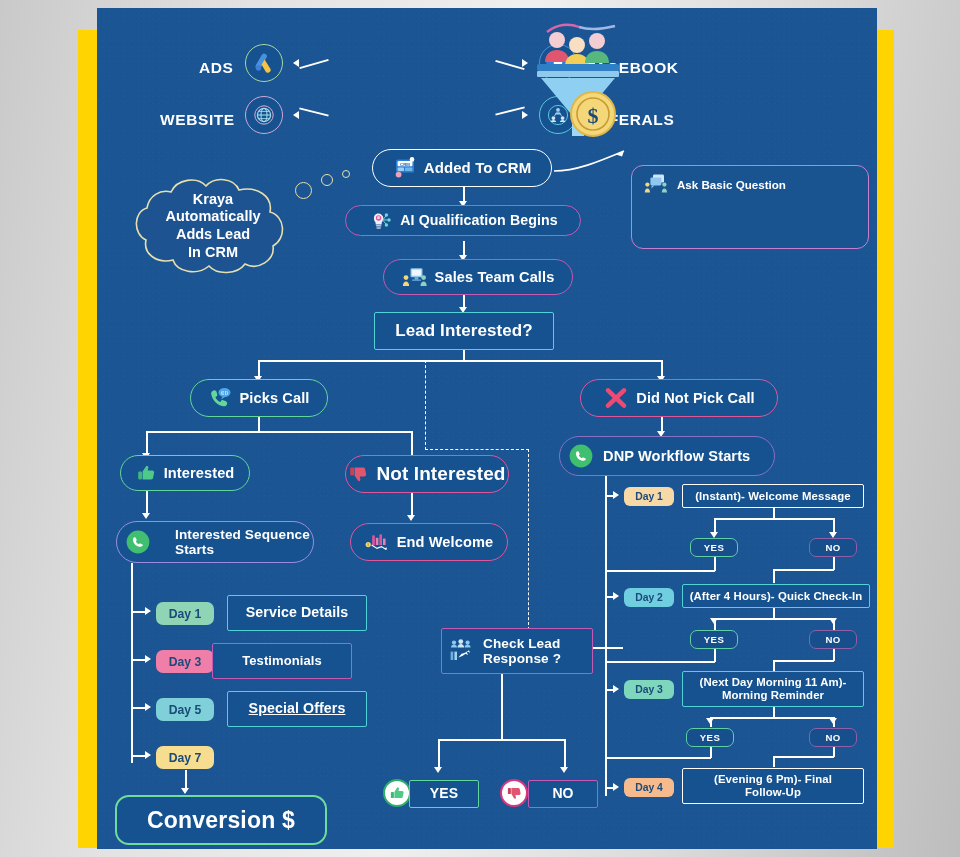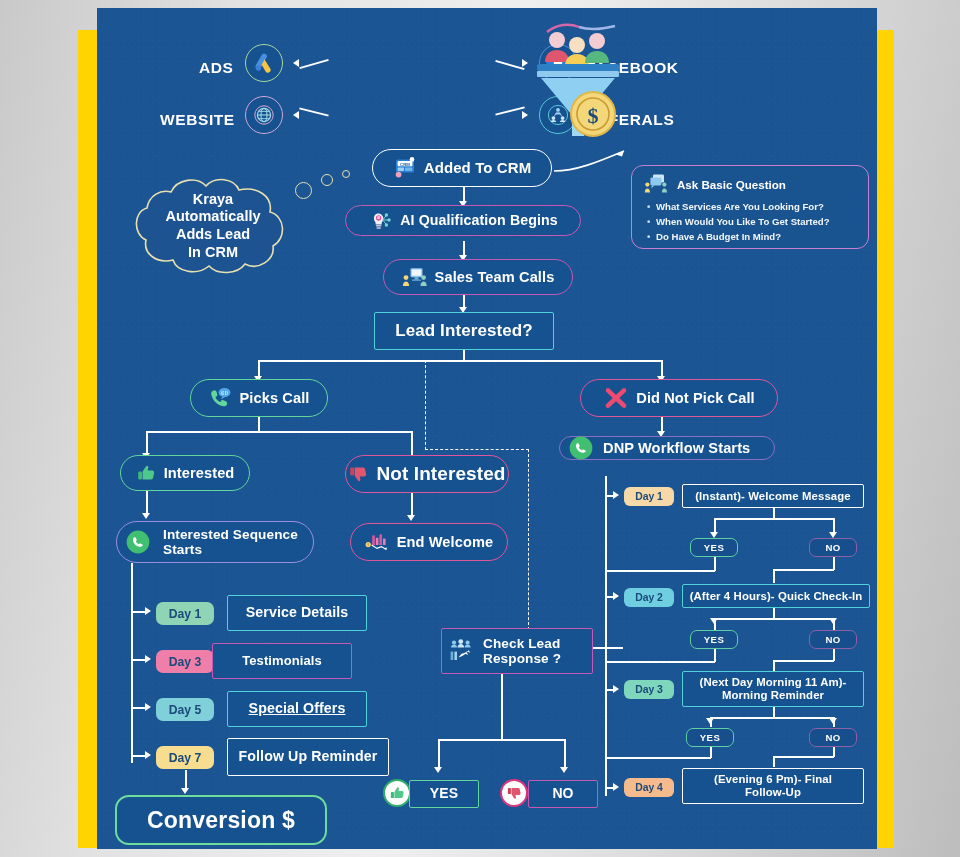--- a/index.html
+++ b/index.html
@@ -350,25 +350,20 @@
             <rect x="6.4" y="4.4" width="11" height="8" rx="1.4" fill="#8fc8ee"></rect>
             <path d="M8 12.4 7.2 15.4 10.4 12.4z" fill="#8fc8ee"></path>
             <circle cx="3.4" cy="11.6" r="2.1" fill="#f4d779"></circle>
             <path d="M.8 19.6c0-2.8 1.2-4.2 2.6-4.2s2.6 1.4 2.6 4.2z" fill="#f4d779"></path>
             <circle cx="20.4" cy="11.6" r="2.1" fill="#8fd0c2"></circle>
             <path d="M17.8 19.6c0-2.8 1.2-4.2 2.6-4.2s2.6 1.4 2.6 4.2z" fill="#8fd0c2"></path>
           </svg>
         </span>
         <span>Ask Basic Question</span>
       </div>
-      <ul>
-        <li>What Services Are You Looking For?</li>
-        <li>When Would You Like To Get Started?</li>
-        <li>Do Have A Budget In Mind?</li>
-      </ul>
     </div>
 
     <div class="ln lnv" style="left:366px; top:342px; height:11px;"></div>
     <div class="ln lnh" style="left:161px; top:352px; width:404px;"></div>
     <div class="ln lnv" style="left:161px; top:352px; height:18px;"></div>
     <div class="arrow-d" style="left:157px; top:368px;"></div>
     <div class="ln lnv" style="left:564px; top:352px; height:18px;"></div>
     <div class="arrow-d" style="left:560px; top:368px;"></div>
 
     <div class="dotv" style="left:328px; top:352px; height:90px;"></div>
@@ -412,21 +407,21 @@
         </svg>
       </span>
       <span>Not Interested</span>
     </div>
 
     <div class="ln lnv" style="left:49px; top:483px; height:24px;"></div>
     <div class="arrow-d" style="left:45px; top:505px;"></div>
     <div class="ln lnv" style="left:314px; top:485px; height:24px;"></div>
     <div class="arrow-d" style="left:310px; top:507px;"></div>
 
-    <div class="node b-purple" style="left:19px; top:513px; width:198px; height:42px; font-size:13.6px; justify-content:flex-start; padding-left:8px; gap:12px;">
+    <div class="node b-purple" style="left:19px; top:513px; width:198px; height:42px; font-size:13.6px; justify-content:flex-start; padding-left:8px; gap:24px;">
       <span class="icn">
         <svg width="26" height="26" viewBox="0 0 26 26" aria-hidden="true">
           <circle cx="13" cy="13" r="11.4" fill="#3fbf6f"></circle>
           <path d="M9 8.2c-.8.8-1.2 2-1 3.2.5 3 3.4 5.9 6.4 6.4 1.2.2 2.4-.2 3.2-1 .4-.4.3-1-.2-1.3l-1.9-1c-.4-.2-.9-.1-1.2.2l-.5.6c-1.3-.6-2.4-1.7-3-3l.6-.5c.3-.3.4-.8.2-1.2l-1-1.9c-.3-.5-.9-.6-1.3-.2z" fill="#ffffff"></path>
         </svg>
       </span>
       <span style="display:flex; flex-direction:column; align-items:flex-start;">
         <span>Interested Sequence</span>
         <span>Starts</span>
       </span>
@@ -474,23 +469,20 @@
       <span>Day 5</span>
     </div>
     <div class="node b-teal rr" style="left:130px; top:683px; width:140px; height:36px; font-size:14.2px;text-decoration:underline;">
       <span>Special Offers</span>
     </div>
 
     <div class="ln lnh" style="left:34px; top:747px; width:16px;"></div>
     <div class="arrow-r" style="left:48px; top:743px;"></div>
     <div class="day" style="left: 59px; top: 738px; width: 58px; height: 23px; background: rgb(247, 221, 143);">
       <span>Day 7</span>
-    </div>
-    <div class="node b-white rr" style="left:130px; top:730px; width:162px; height:38px; font-size:14.2px;">
-      <span>Follow Up Reminder</span>
     </div>
 
     <div class="ln lnv" style="left:88px; top:762px; height:20px;"></div>
     <div class="arrow-d" style="left:84px; top:780px;"></div>
 
     <div id="conversion">
       <span>Conversion $</span>
     </div>
 
     <div class="node b-magenta rr" style="left:344px; top:620px; width:152px; height:46px; font-size:13.6px; justify-content:flex-start; padding-left:7px; gap:6px;">
@@ -548,21 +540,21 @@
           <path d="M5 4.4 21 19.6" stroke="#ef4a72" stroke-width="4.6" stroke-linecap="round"></path>
           <path d="M21 4.4 5 19.6" stroke="#ef4a72" stroke-width="4.6" stroke-linecap="round"></path>
         </svg>
       </span>
       <span>Did Not Pick Call</span>
     </div>
 
     <div class="ln lnv" style="left:564px; top:409px; height:15px;"></div>
     <div class="arrow-d" style="left:560px; top:423px;"></div>
 
-    <div class="node b-violet" style="left:462px; top:428px; width:216px; height:24px; font-size:14.6px; justify-content:flex-start; padding-left:8px; gap:9px;">
+    <div class="node b-violet" style="left:462px; top:428px; width:216px; height:40px; font-size:14.6px; justify-content:flex-start; padding-left:8px; gap:9px;">
       <span class="icn">
         <svg width="26" height="26" viewBox="0 0 26 26" aria-hidden="true">
           <circle cx="13" cy="13" r="11.4" fill="#3fbf6f"></circle>
           <path d="M9 8.2c-.8.8-1.2 2-1 3.2.5 3 3.4 5.9 6.4 6.4 1.2.2 2.4-.2 3.2-1 .4-.4.3-1-.2-1.3l-1.9-1c-.4-.2-.9-.1-1.2.2l-.5.6c-1.3-.6-2.4-1.7-3-3l.6-.5c.3-.3.4-.8.2-1.2l-1-1.9c-.3-.5-.9-.6-1.3-.2z" fill="#ffffff"></path>
         </svg>
       </span>
       <span>DNP Workflow Starts</span>
     </div>
 
     <div class="ln lnv" style="left:508px; top:468px; height:320px;"></div>

